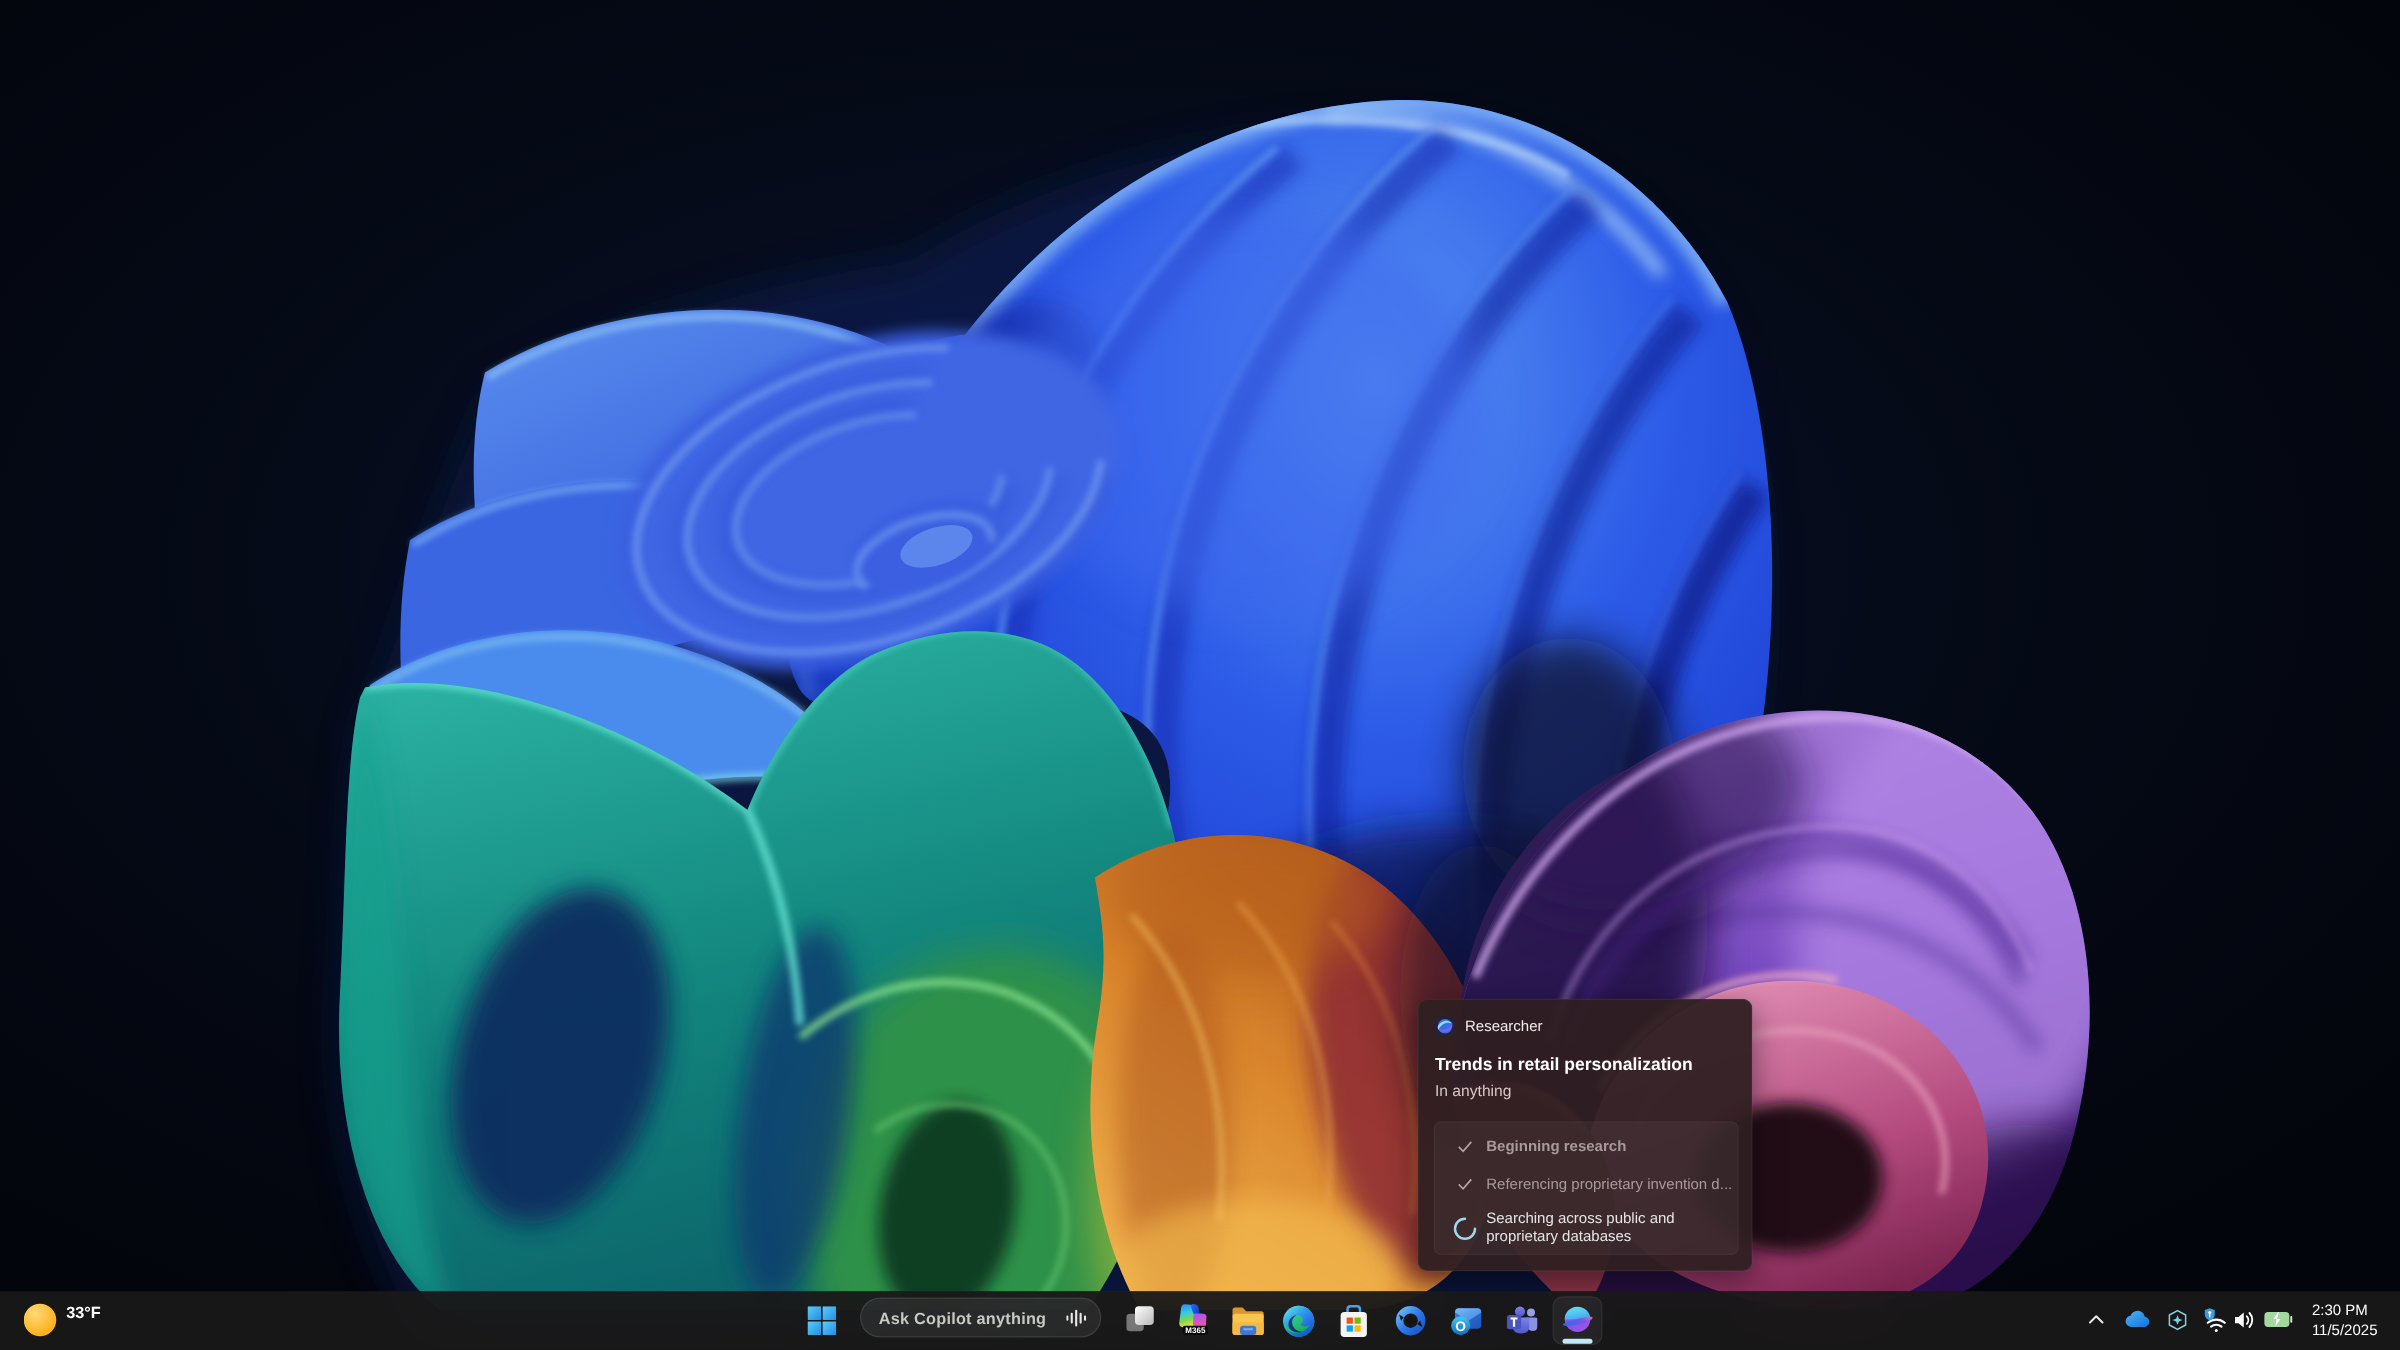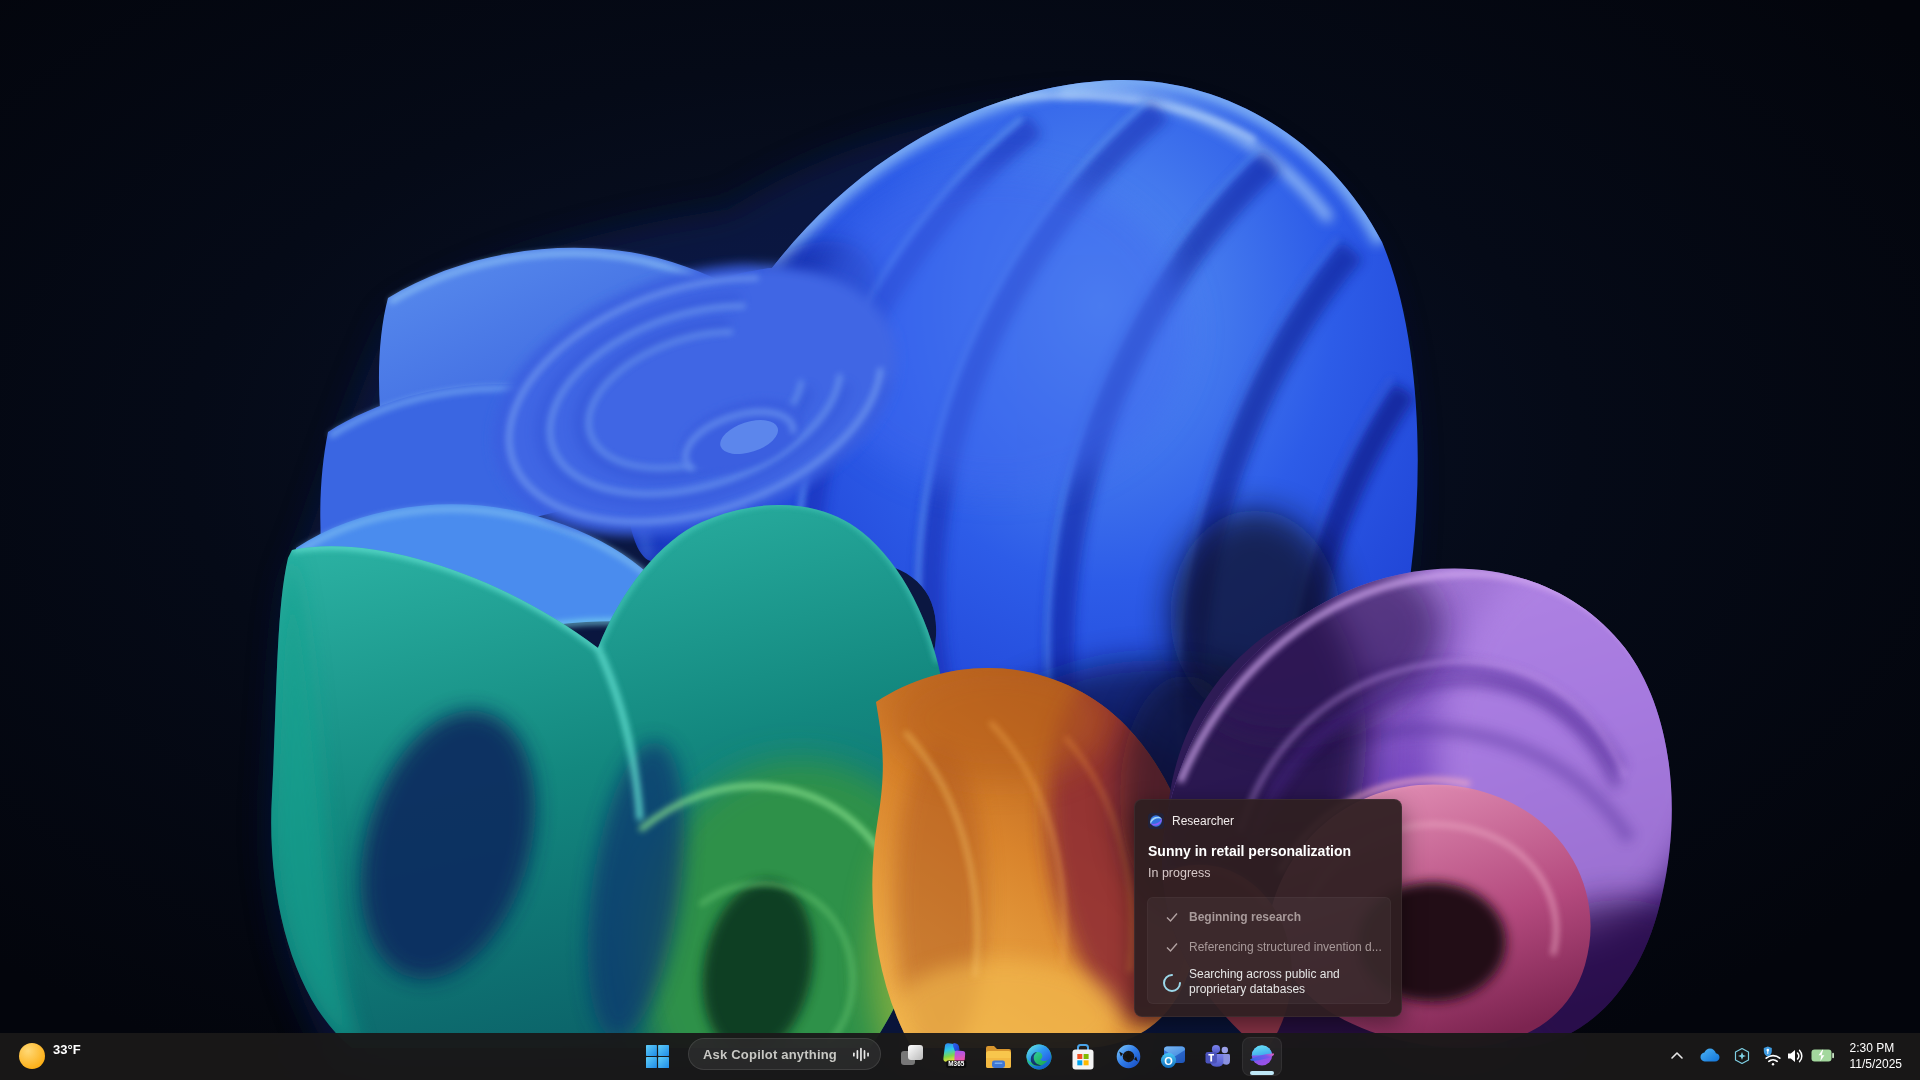--- a/index.html
+++ b/index.html
@@ -245,34 +245,34 @@
   <div id="panel">
     <div class="hdr">
       <svg width="16" height="16" viewBox="0 0 16 16">
         <rect x="0" y="0" width="16" height="16" rx="4" fill="#222238"></rect>
         <circle cx="8" cy="8" r="5.8" fill="#3272e0"></circle>
         <path d="M2.2 8.5 C3.5 5.2 7 3.2 10.5 3.8 C12 4.1 13.2 4.9 13.8 6 C11.5 4.8 8.5 5 6.2 6.6 C4.5 7.7 3.2 9.4 2.9 11.2 C2.4 10.4 2.1 9.5 2.2 8.5 Z" fill="#9fd4f6"></path>
         <path d="M13.8 7.5 C13 10.8 9.5 13 6 12.4 C4.5 12.1 3.3 11.3 2.7 10.2 C5 11.4 8 11.2 10.3 9.6 C12 8.4 13.3 6.8 13.6 5 C14 5.8 14 6.6 13.8 7.5 Z" fill="#8b5cf6"></path>
       </svg>
       <span class="txt">Researcher</span>
     </div>
-    <div class="title">Sunny in retail personalization</div>
-    <div class="prog">In progress</div>
+    <div class="title">Trends in retail personalization</div>
+    <div class="prog">In anything</div>
     <div class="card">
       <div class="row" style="top:12px;">
         <svg class="chk" viewBox="0 0 14 14">
             <path d="M2 7.5 L5.5 11 L12 3.5" stroke="#b2a2a2" stroke-width="1.4" fill="none"></path>
           </svg>
         <span class="itxt" style="top:0px;font-weight:bold;">Beginning research</span>
       </div>
       <div class="row" style="top:42px;">
         <svg class="chk" viewBox="0 0 14 14">
             <path d="M2 7.5 L5.5 11 L12 3.5" stroke="#b2a2a2" stroke-width="1.4" fill="none"></path>
           </svg>
-        <span class="itxt" style="top:0px;">Referencing structured invention d...</span>
+        <span class="itxt" style="top:0px;">Referencing proprietary invention d...</span>
       </div>
       <div class="row" style="top:68px;">
         <svg class="chk" viewBox="0 0 20 20" style="left:14px;top:7px;width:20px;height:20px;">
           <path d="M10 2 A8 8 0 1 0 18 10" stroke="#9cd8ea" stroke-width="2" fill="none" stroke-linecap="round"></path>
         </svg>
         <span class="itxt" style="top:1px;color:#e5e5e5;">Searching across public and<br>proprietary databases</span>
       </div>
     </div>
   </div>
 

